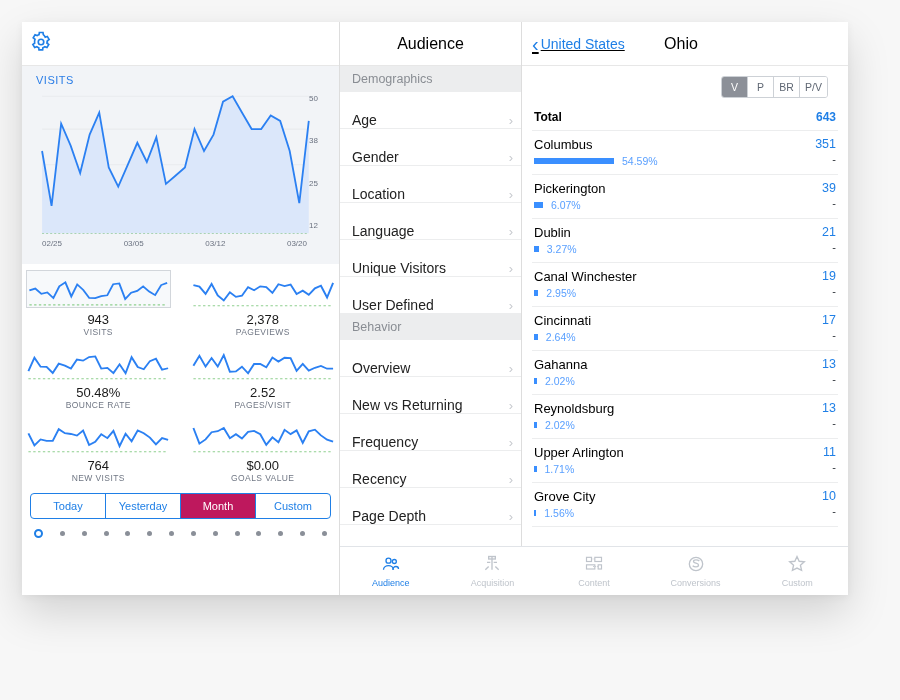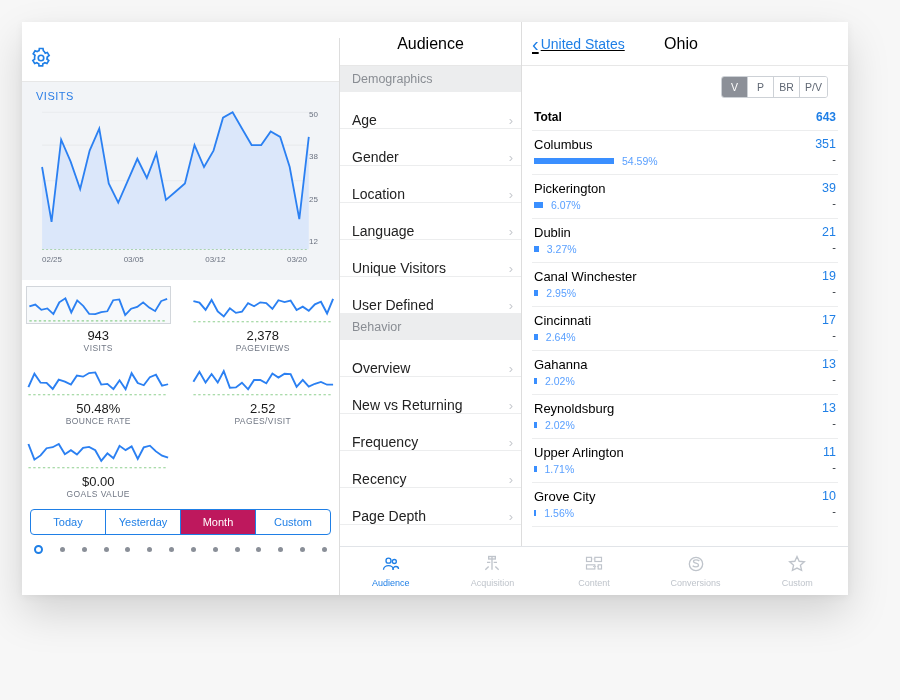--- a/index.html
+++ b/index.html
@@ -22,21 +22,20 @@
     overflow: hidden;
   }
 
   
   .left {
     width: 318px;
     border-right: 1px solid #ddd;
     display: flex;
     flex-direction: column;
     background: #fff;
-    margin-top: 16px;
   }
   .left-top {
     height: 44px;
     border-bottom: 1px solid #e7e7e7;
     display: flex;
     align-items: center;
     padding: 0 8px;
   }
   .gear { color: #1f7fe6; width: 22px; height: 22px; }
   .visits-area {
@@ -309,20 +308,28 @@
           <div class="mini"><svg viewBox="0 0 120 34" preserveAspectRatio="none">
     <line x1="2" y1="32" x2="118" y2="32" stroke="#8fcf8f" stroke-width="1" stroke-dasharray="2 2"></line>
     <polyline points="2.0,20.4 7.0,11.5 12.1,21.1 17.1,13.5 22.2,21.1 27.2,10.8 32.3,25.7 37.3,25.4 42.3,21.2 47.4,27.1 52.4,18.8 57.5,18.8 62.5,21.8 67.6,13.0 72.6,16.6 77.7,13.2 82.7,13.6 87.7,24.9 92.8,18.8 97.8,24.7 102.9,22.2 107.9,20.5 113.0,23.0 118.0,23.0" fill="none" stroke="#2b80f2" stroke-width="1.6"></polyline>
             </svg></div>
       <div class="val">2.52</div>
       <div class="lab">PAGES/VISIT</div>
         </div>
         <div class="thumb">
           <div class="mini"><svg viewBox="0 0 120 34" preserveAspectRatio="none">
     <line x1="2" y1="32" x2="118" y2="32" stroke="#8fcf8f" stroke-width="1" stroke-dasharray="2 2"></line>
+    <polyline points="2.0,15.6 7.0,26.3 12.1,21.0 17.1,22.3 22.2,22.2 27.2,11.8 32.3,15.4 37.3,16.1 42.3,17.5 47.4,13.0 52.4,25.9 57.5,23.1 62.5,16.4 67.6,19.8 72.6,13.3 77.7,26.9 82.7,15.9 87.7,22.6 92.8,12.9 97.8,15.4 102.9,19.3 107.9,25.3 113.0,19.8 118.0,21.4" fill="none" stroke="#2b80f2" stroke-width="1.6"></polyline>
+            </svg></div>
+      <div class="val">764</div>
+      <div class="lab">NEW VISITS</div>
+        </div>
+        <div class="thumb">
+          <div class="mini"><svg viewBox="0 0 120 34" preserveAspectRatio="none">
+    <line x1="2" y1="32" x2="118" y2="32" stroke="#8fcf8f" stroke-width="1" stroke-dasharray="2 2"></line>
     <polyline points="2.0,10.8 7.0,24.7 12.1,20.9 17.1,14.5 22.2,13.6 27.2,10.8 32.3,19.9 37.3,16.3 42.3,20.2 47.4,14.2 52.4,13.4 57.5,16.3 62.5,25.8 67.6,19.1 72.6,23.5 77.7,12.4 82.7,16.2 87.7,12.9 92.8,24.1 97.8,13.7 102.9,12.2 107.9,17.3 113.0,21.2 118.0,23.0" fill="none" stroke="#2b80f2" stroke-width="1.6"></polyline>
             </svg></div>
       <div class="val">$0.00</div>
       <div class="lab">GOALS VALUE</div>
         </div>
       </div>
 
     <div class="segmented" id="seg">
         <div>Today</div>
         <div>Yesterday</div>

